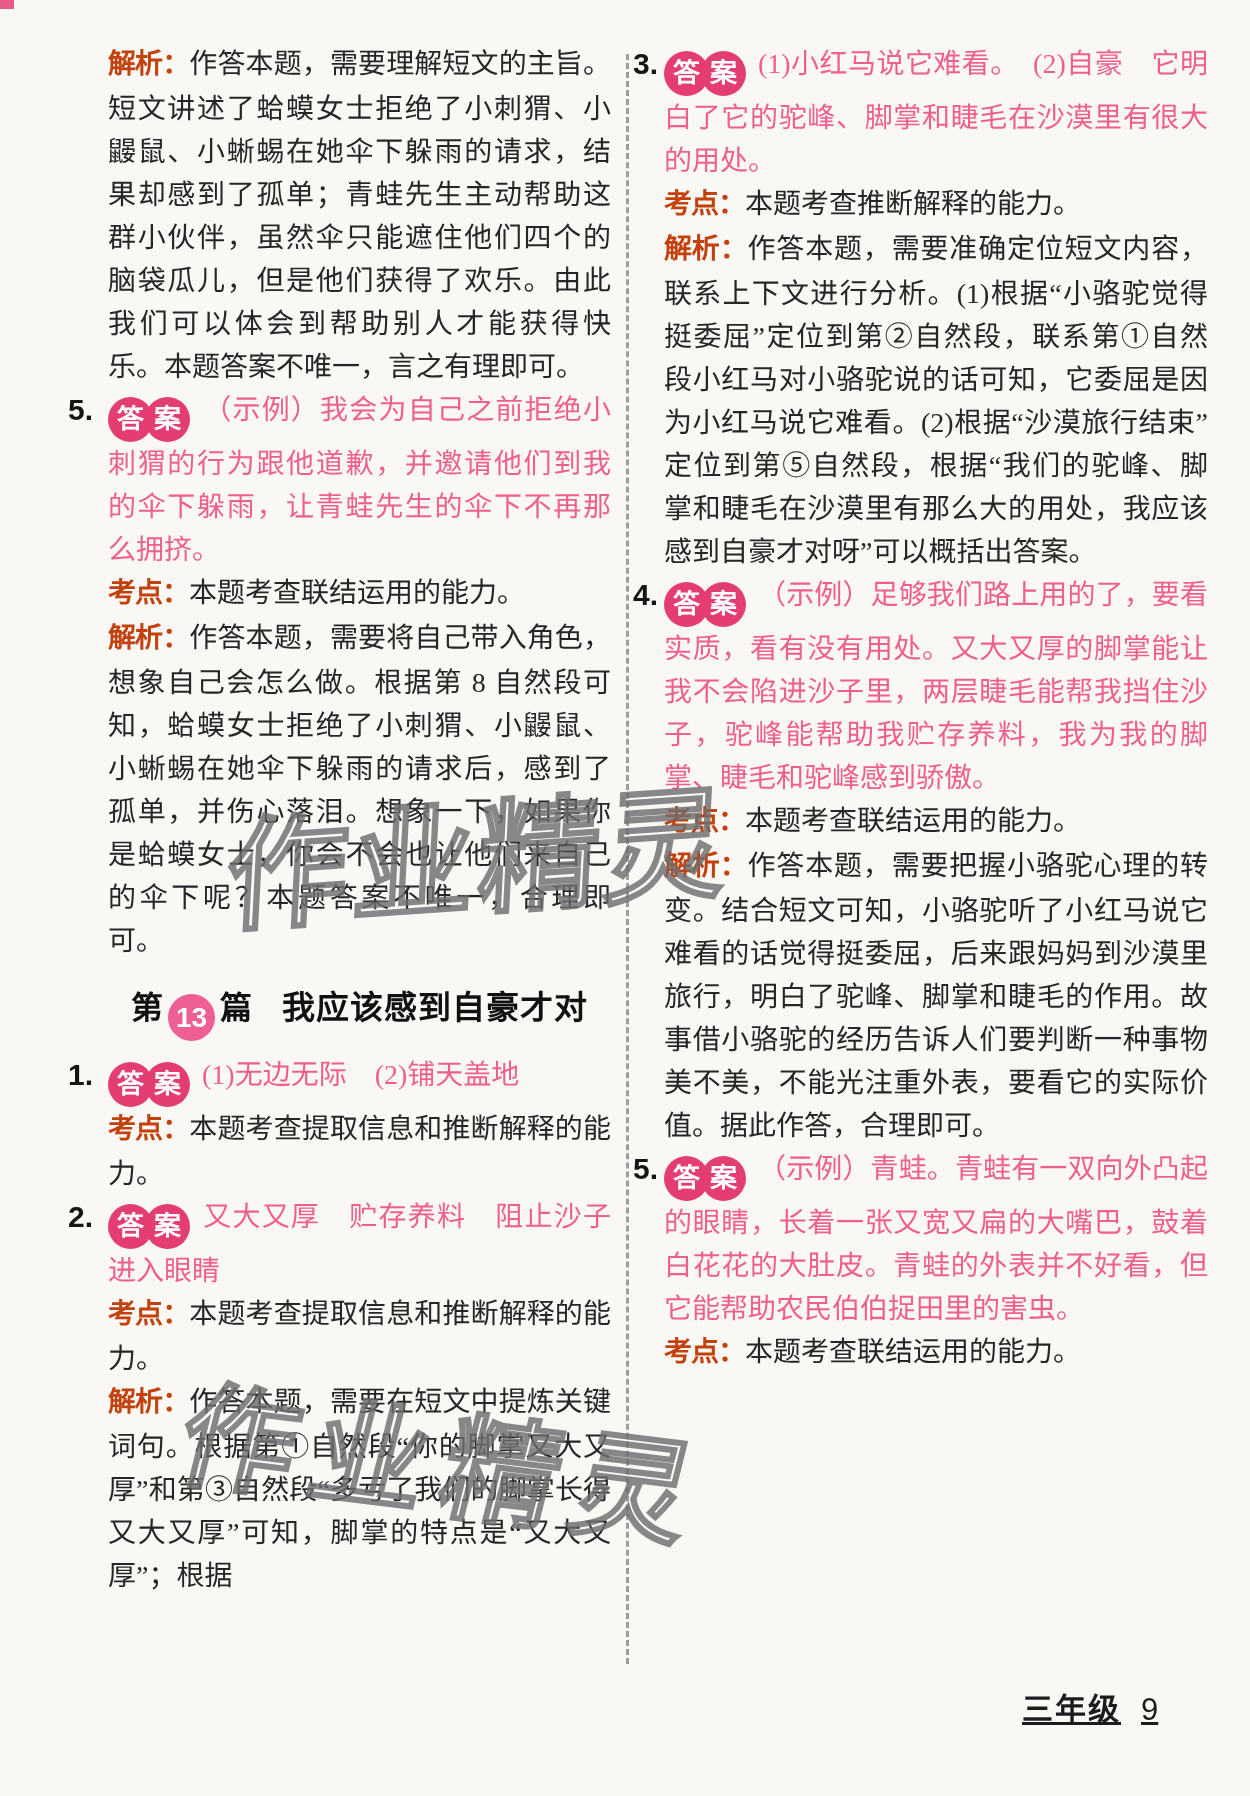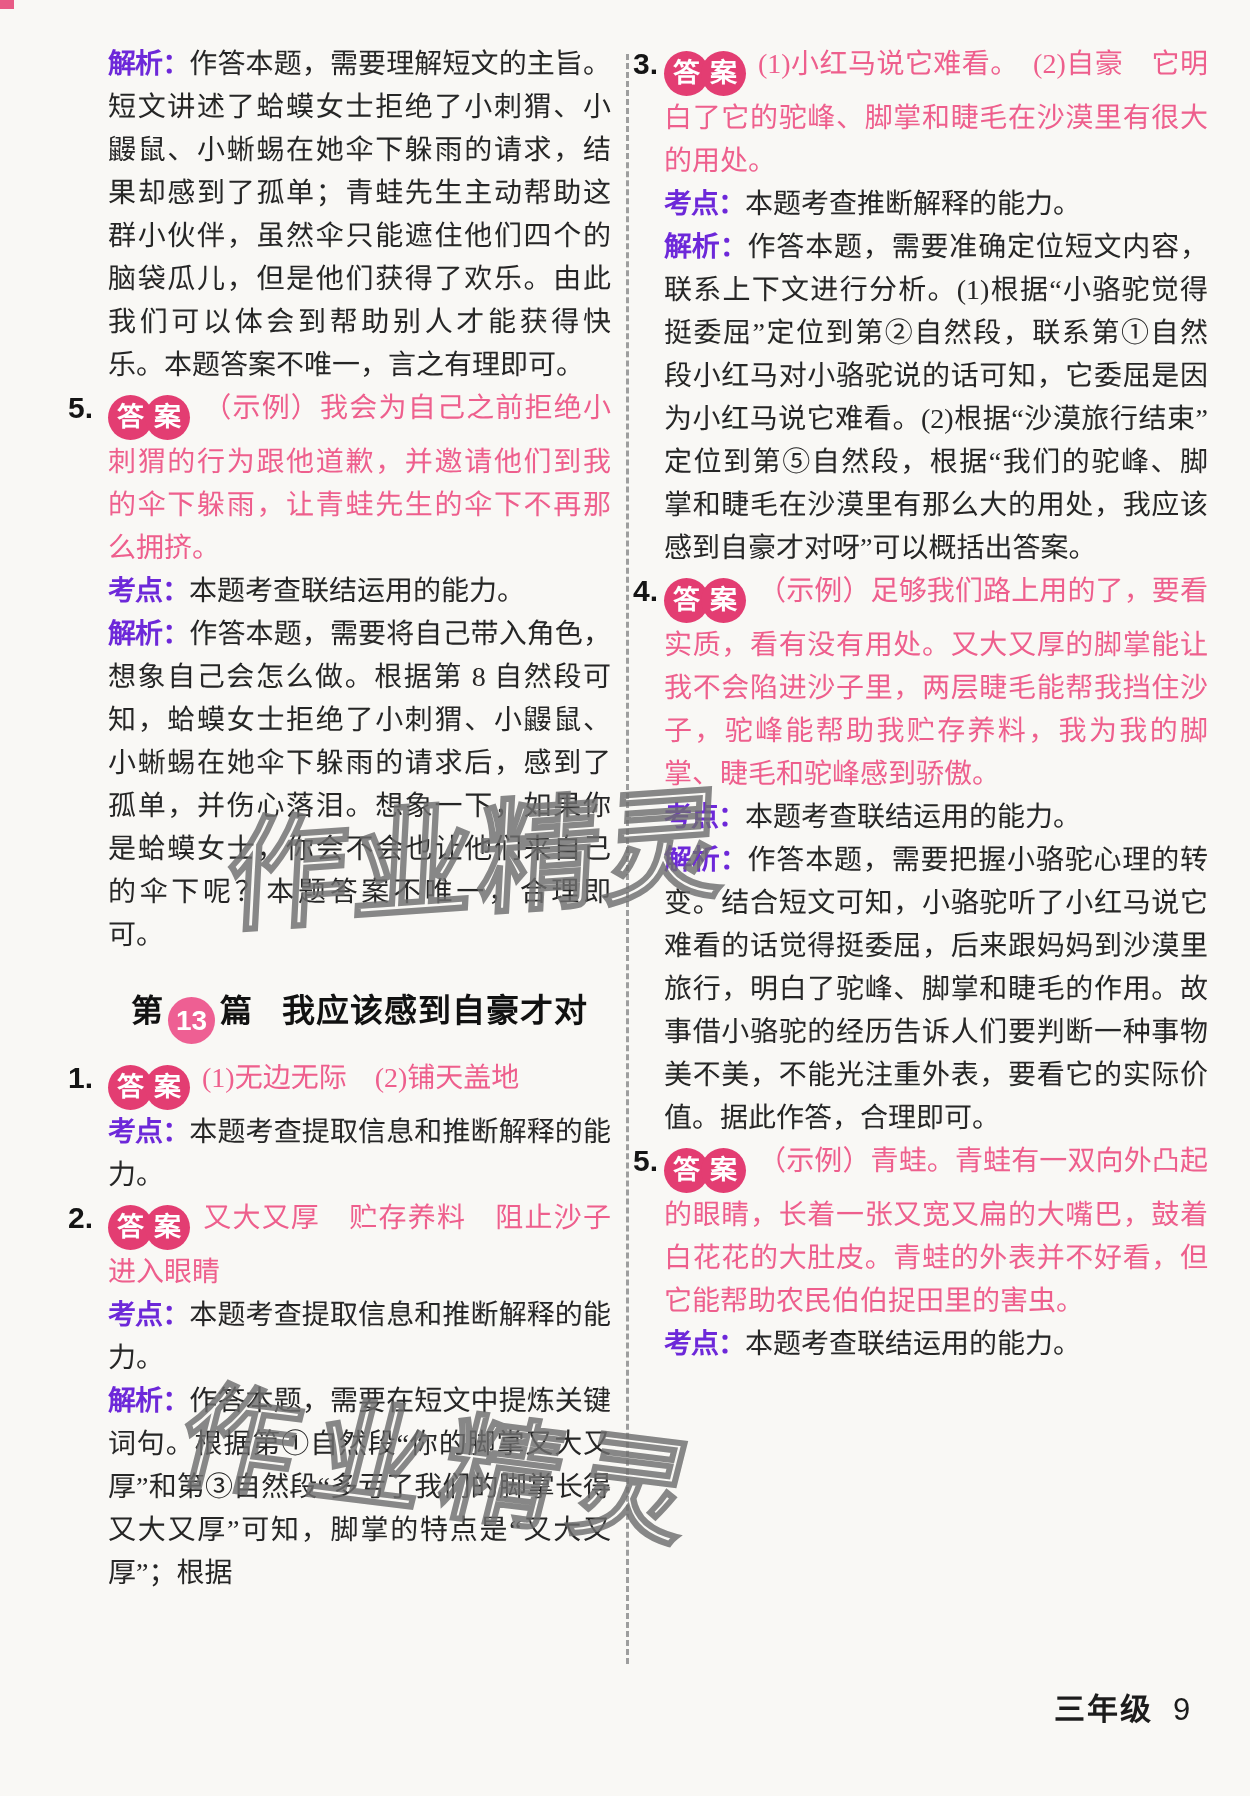--- a/index.html
+++ b/index.html
@@ -31,47 +31,47 @@
   .badge{display:inline-block;white-space:nowrap;margin-right:12px;vertical-align:-9px;}
   .bc{
     display:inline-block;width:45px;height:45px;border-radius:50%;
     background:#e33d72;color:#fff;text-align:center;line-height:45px;
     font-family:"Liberation Sans","DejaVu Sans",sans-serif;
     font-weight:700;font-size:27px;
   }
   .bc2{margin-left:-8px;}
   .pink{color:#ee5f8d;}
   .lbl{
-    color:#6d28d9;font-weight:700;
-    font-family:Liberation Serif, serif;
+    color:#c2410c;font-weight:700;
+    font-family:Liberation Mono, monospace;
     letter-spacing:-1px;
   }
   .section{
-    text-align:center;margin:29px 0 12px 0;line-height:52px;
+    text-align:center;margin:20px 0 12px 0;line-height:52px;
     font-family:"Liberation Sans","DejaVu Sans",sans-serif;
   }
   .sec-pre{font-weight:800;font-size:32px;color:#111;}
   .sec-circle{
     display:inline-block;width:47px;height:47px;border-radius:50%;
     background:#ee5f93;color:#fff;text-align:center;line-height:47px;
     font-weight:800;font-size:28px;margin:0 5px;vertical-align:-8px;
   }
   .sec-title{font-weight:800;font-size:33px;color:#111;margin-left:30px;letter-spacing:1px;}
   .watermark{
     position:absolute;z-index:6;pointer-events:none;
     font-family:"Liberation Sans","DejaVu Sans",sans-serif;font-weight:800;
     color:transparent;-webkit-text-stroke:2.5px #6f6f6f;
     opacity:.82;white-space:nowrap;transform-origin:left top;
   }
   #wm1{left:232px;top:778px;font-size:122px;letter-spacing:4px;transform:rotate(-4deg) skewX(-7deg);}
   #wm2{left:205px;top:1342px;font-size:116px;letter-spacing:16px;transform:rotate(7deg) skewX(-7deg);}
   .footer{
-    position:absolute;left:1054px;top:1684px;
+    position:absolute;left:1022px;top:1684px;
     font-family:"Liberation Sans","DejaVu Sans",sans-serif;
-    font-size:31px;color:#1c1c1c;
+    font-size:31px;color:#1c1c1c;text-decoration:underline;
   }
   .footer .grade{font-weight:700;letter-spacing:2px;}
   .footer .pagenum{margin-left:20px;font-weight:400;}
 </style>
 </head>
 <body>
 
 <div class="page">
   <div class="corner-mark"></div>
   <div class="divider"></div>

